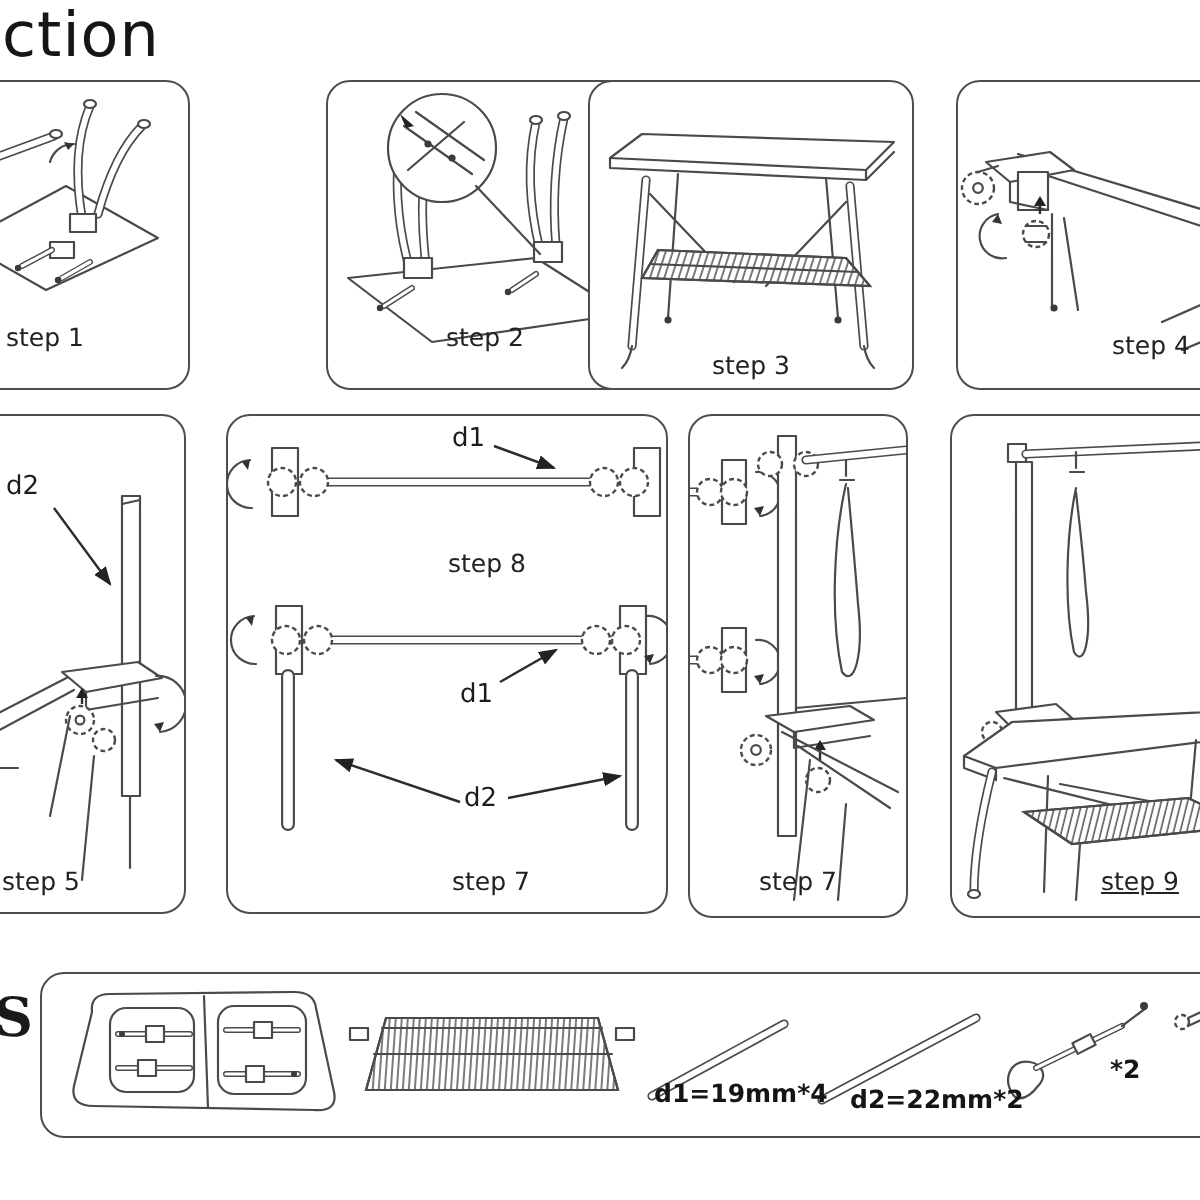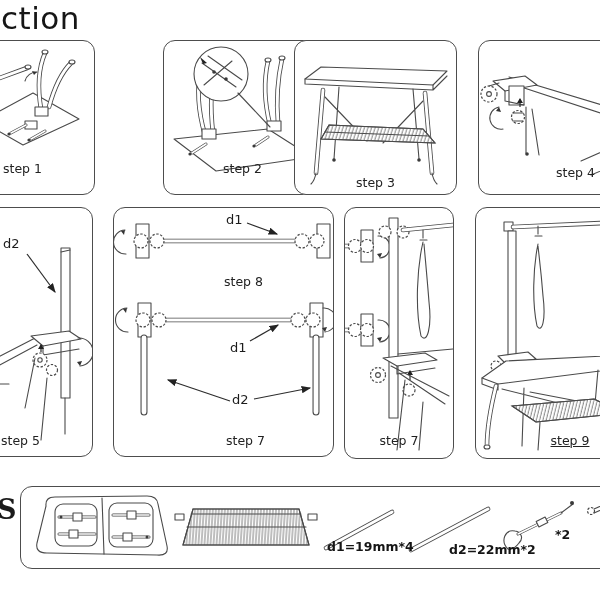--- a/index.html
+++ b/index.html
@@ -324,15 +324,15 @@
     <path class="so" d="M497,47 L540,26"></path>
       <path class="si" d="M497,47 L540,26"></path>
     <rect class="fw" x="516" y="32" width="10" height="6" transform="rotate(-27 521 35)"></rect>
     <path class="ln" d="M540,26 L548,20 M548,20 l4,-3"></path>
     <circle class="dot" cx="551" cy="16" r="2"></circle>
 
     <circle class="knob" cx="570" cy="24" r="3.5"></circle>
     <path class="ln" d="M573,22 L584,17 M573,26 L584,21"></path>
   </svg>
   <div class="part-label" style="left:306px;top:52px;">d1=19mm*4</div>
-  <div class="part-label" style="left:428px;top:55px;">d2=22mm*2</div>
+  <div class="part-label" style="left:404px;top:55px;">d2=22mm*2</div>
   <div class="part-label" style="left:534px;top:40px;">*2</div>
 </div>
 
 </body></html>

